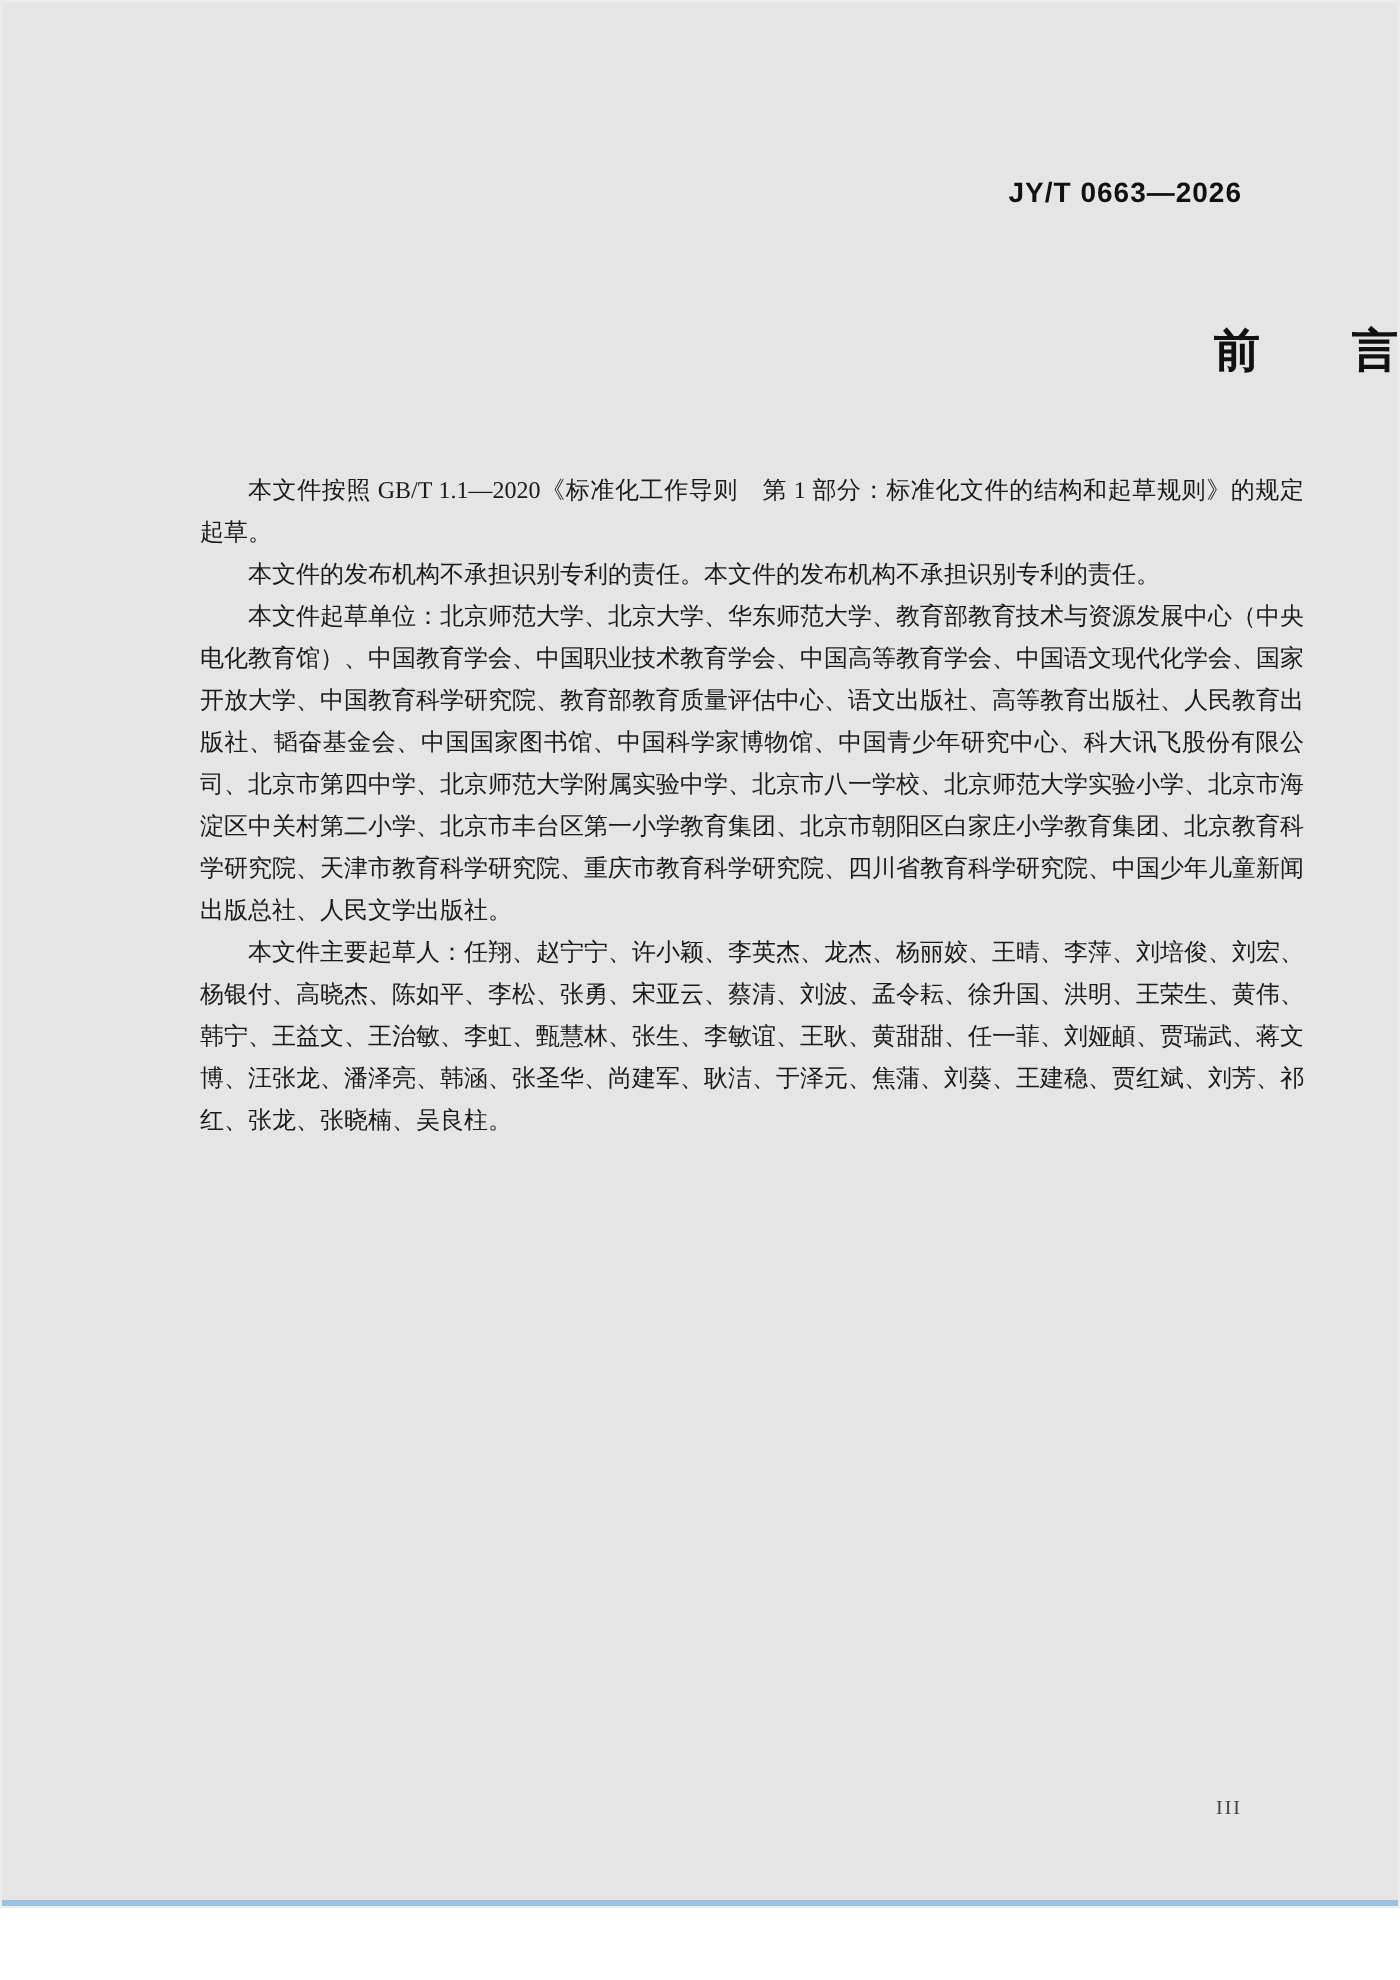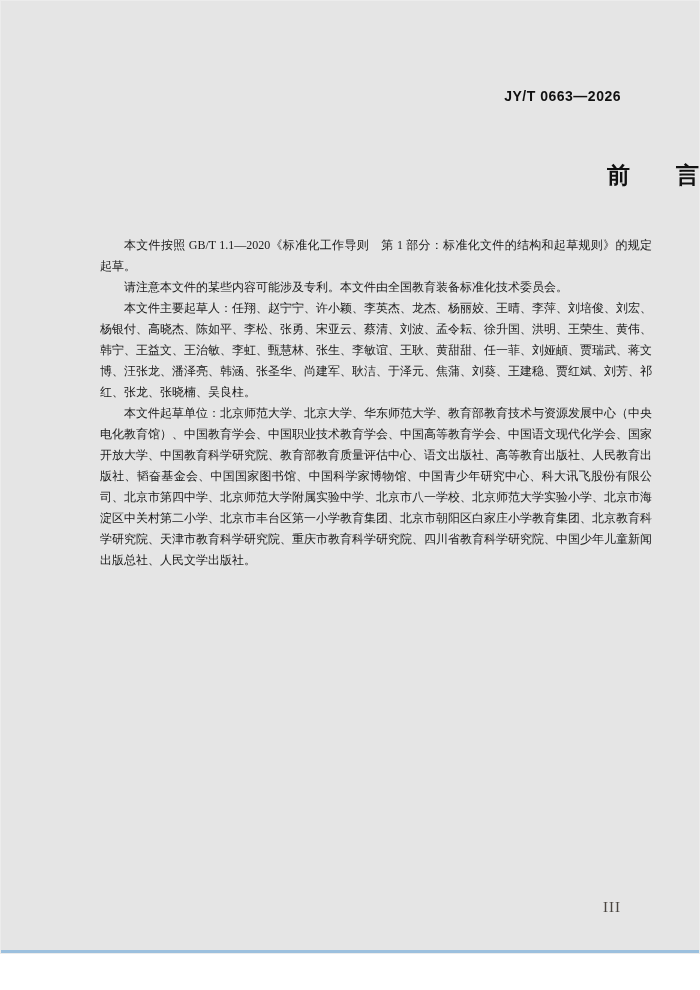--- a/index.html
+++ b/index.html
@@ -52,21 +52,21 @@
     font-size: 12px;
     line-height: 21px;
     text-align: justify;
     text-indent: 2em;
     color: #1a1a1a;
   }
   .page-number {
     position: absolute;
     top: 898px;
     right: 78px;
-    font-size: 15px;
+    font-size: 10px;
     letter-spacing: 1px;
     color: #4a4540;
   }
   .bottom-edge {
     position: absolute;
     left: 0;
     bottom: 0;
     width: 100%;
     height: 3px;
     background: #9cc0de; 
@@ -76,22 +76,22 @@
 <body>
 
 <div class="page">
 
   <div class="header-code">JY/T 0663—2026</div>
 
   <div class="page-title">前　　言</div>
 
   <div class="body-text">
     <p>本文件按照 GB/T 1.1—2020《标准化工作导则　第 1 部分：标准化文件的结构和起草规则》的规定起草。</p>
-    <p>请注意本文件的某些内容可能涉及专利。本文件由全国教育装备标准化技术委员会。</p>
+    <p>本文件的发布机构不承担识别专利的责任。本文件的发布机构不承担识别专利的责任。</p>
+    <p>本文件起草单位：北京师范大学、北京大学、华东师范大学、教育部教育技术与资源发展中心（中央电化教育馆）、中国教育学会、中国职业技术教育学会、中国高等教育学会、中国语文现代化学会、国家开放大学、中国教育科学研究院、教育部教育质量评估中心、语文出版社、高等教育出版社、人民教育出版社、韬奋基金会、中国国家图书馆、中国科学家博物馆、中国青少年研究中心、科大讯飞股份有限公司、北京市第四中学、北京师范大学附属实验中学、北京市八一学校、北京师范大学实验小学、北京市海淀区中关村第二小学、北京市丰台区第一小学教育集团、北京市朝阳区白家庄小学教育集团、北京教育科学研究院、天津市教育科学研究院、重庆市教育科学研究院、四川省教育科学研究院、中国少年儿童新闻出版总社、人民文学出版社。</p>
     <p>本文件主要起草人：任翔、赵宁宁、许小颖、李英杰、龙杰、杨丽姣、王晴、李萍、刘培俊、刘宏、杨银付、高晓杰、陈如平、李松、张勇、宋亚云、蔡清、刘波、孟令耘、徐升国、洪明、王荣生、黄伟、韩宁、王益文、王治敏、李虹、甄慧林、张生、李敏谊、王耿、黄甜甜、任一菲、刘娅頔、贾瑞武、蒋文博、汪张龙、潘泽亮、韩涵、张圣华、尚建军、耿洁、于泽元、焦蒲、刘葵、王建稳、贾红斌、刘芳、祁红、张龙、张晓楠、吴良柱。</p>
-    <p>本文件起草单位：北京师范大学、北京大学、华东师范大学、教育部教育技术与资源发展中心（中央电化教育馆）、中国教育学会、中国职业技术教育学会、中国高等教育学会、中国语文现代化学会、国家开放大学、中国教育科学研究院、教育部教育质量评估中心、语文出版社、高等教育出版社、人民教育出版社、韬奋基金会、中国国家图书馆、中国科学家博物馆、中国青少年研究中心、科大讯飞股份有限公司、北京市第四中学、北京师范大学附属实验中学、北京市八一学校、北京师范大学实验小学、北京市海淀区中关村第二小学、北京市丰台区第一小学教育集团、北京市朝阳区白家庄小学教育集团、北京教育科学研究院、天津市教育科学研究院、重庆市教育科学研究院、四川省教育科学研究院、中国少年儿童新闻出版总社、人民文学出版社。</p>
   </div>
 
   <div class="page-number">III</div>
 
   <div class="bottom-edge"></div>
 
 </div>
 
 </body></html>

